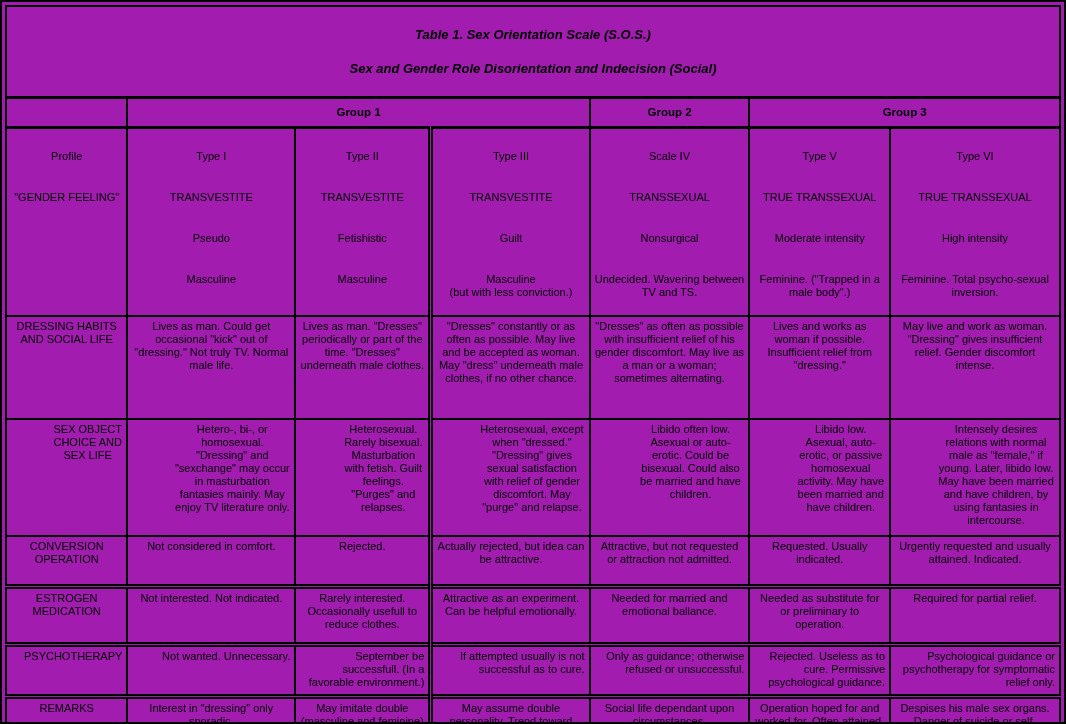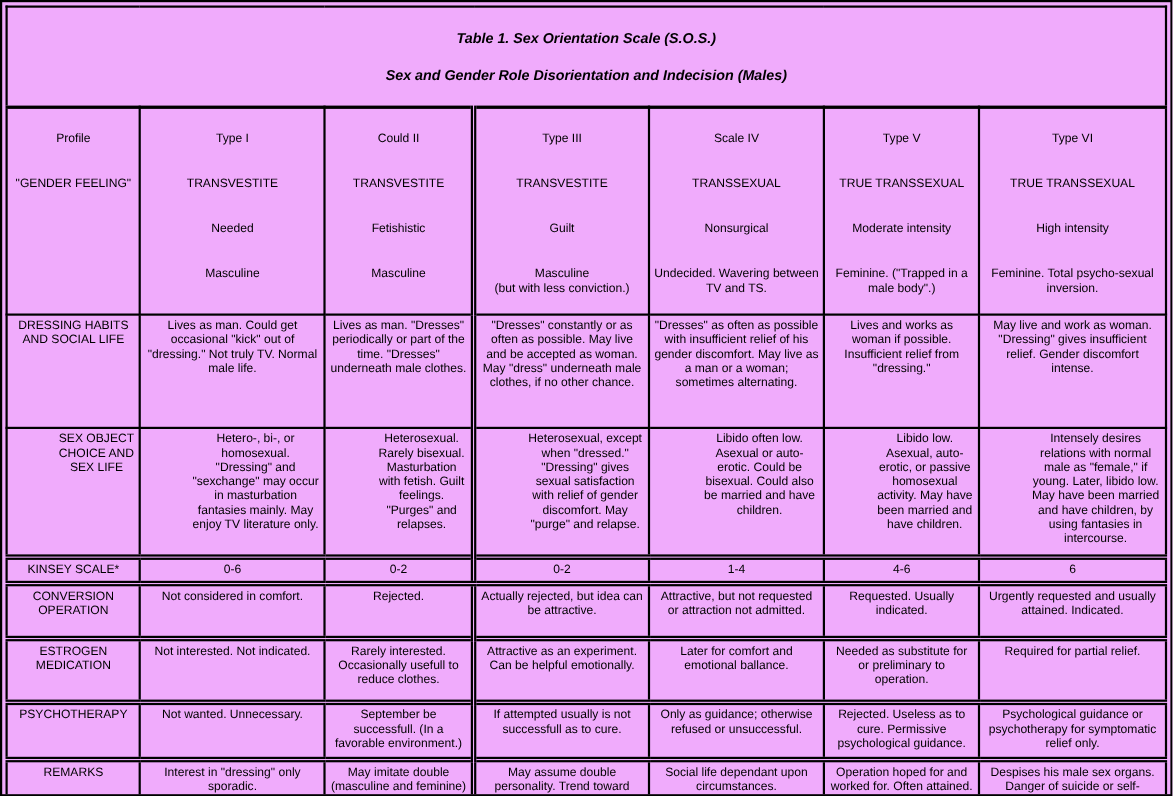--- a/index.html
+++ b/index.html
@@ -1,18 +1,18 @@
 <!DOCTYPE html>
 <html><head>
 <meta charset="utf-8">
 <style>
   html, body { margin: 0; padding: 0; background: #fff; }
   .page {
     width: 1066px; height: 724px; box-sizing: border-box;
-    border: 2px solid #000; background: #f0abfc; overflow: hidden;
+    border: 2px solid #000; background: #a21caf; overflow: hidden;
     font-family: "Liberation Sans", "DejaVu Sans", sans-serif;
     color: #000;
   }
   table.sos {
     border-collapse: collapse; table-layout: fixed;
     width: 1056px; margin: 3px; border: 2px solid #000;
   }
   td {
     border: 2px solid #000;
     font-size: 11px; line-height: 13px;
@@ -35,21 +35,21 @@
   tr.r-profile td { height: 125px; padding-top: 8px; text-align: center; }
   .pl { margin: 0 0 15px 0; }
   .pl:last-child { margin-bottom: 0; }
   td.plabel { padding-top: 36px; }
   td.plabel .pl { margin-bottom: 15px; }
   tr.r-dressing td { height: 103px; margin-top: 18px; }
   tr.r-sex td { height: 117px; padding-left: 46px; }
   tr.r-kinsey td { height: 24px; vertical-align: middle; padding: 1px 4px; border-top: 5px double #000; border-bottom: 5px double #000; }
   tr.r-conversion td { height: 50px; }
   tr.r-estrogen td { height: 58px; border-top: 5px double #000; }
-  tr.r-psycho td { height: 52px; border-top: 5px double #000; }
+  tr.r-psycho td { height: 52px; border-top: 5px double #000; text-align: right; }
   tr.r-remarks td { height: 75px; border-top: 5px double #000; }
   td.dsep { border-left: 5px double #000; }
 </style>
 </head>
 <body>
 
 <div class="page">
   <table class="sos">
     <colgroup>
       <col style="width:120px">
@@ -58,38 +58,44 @@
       <col style="width:157px">
         <col style="width:158px">
         <col style="width:139px">
         <col style="width:168px">
     </colgroup>
 
     <tbody>
         <tr class="r-title">
       <td colspan="7">
         <div>Table 1. Sex Orientation Scale (S.O.S.)</div>
-        <div>Sex and Gender Role Disorientation and Indecision (Males)</div>
+        <div>Sex and Gender Role Disorientation and Indecision (Social)</div>
       </td>
     </tr>
 
+    <tr class="r-group">
+      <td></td>
+      <td colspan="3">Group 1</td>
+      <td>Group 2</td>
+      <td colspan="2">Group 3</td>
+    </tr>
 
     <tr class="r-profile">
       <td class="plabel">
         <div class="pl">Profile</div>
         <div class="pl">"GENDER FEELING"</div>
       </td>
       <td>
         <div class="pl">Type I</div>
         <div class="pl">TRANSVESTITE</div>
-        <div class="pl">Needed</div>
+        <div class="pl">Pseudo</div>
         <div class="pl">Masculine</div>
       </td>
       <td>
-        <div class="pl">Could II</div>
+        <div class="pl">Type II</div>
         <div class="pl">TRANSVESTITE</div>
         <div class="pl">Fetishistic</div>
         <div class="pl">Masculine</div>
       </td>
       <td class="dsep">
         <div class="pl">Type III</div>
         <div class="pl">TRANSVESTITE</div>
         <div class="pl">Guilt</div>
         <div class="pl">Masculine
 (but with less conviction.)</div>
@@ -127,55 +133,46 @@
     <tr class="r-sex">
       <td>SEX OBJECT CHOICE AND SEX LIFE</td>
       <td>Hetero-, bi-, or homosexual. "Dressing" and "sexchange" may occur in masturbation fantasies mainly. May enjoy TV literature only.</td>
       <td>Heterosexual. Rarely bisexual. Masturbation with fetish. Guilt feelings. "Purges" and relapses.</td>
       <td class="dsep">Heterosexual, except when "dressed." "Dressing" gives sexual satisfaction with relief of gender discomfort. May "purge" and relapse.</td>
       <td>Libido often low. Asexual or auto-erotic. Could be bisexual. Could also be married and have children.</td>
       <td>Libido low. Asexual, auto-erotic, or passive homosexual activity. May have been married and have children.</td>
       <td>Intensely desires relations with normal male as "female," if young. Later, libido low. May have been married and have children, by using fantasies in intercourse.</td>
     </tr>
 
-    <tr class="r-kinsey">
-      <td>KINSEY SCALE*</td>
-      <td>0-6</td>
-      <td>0-2</td>
-      <td class="dsep">0-2</td>
-      <td>1-4</td>
-      <td>4-6</td>
-      <td>6</td>
-    </tr>
 
     <tr class="r-conversion">
       <td>CONVERSION OPERATION</td>
       <td>Not considered in comfort.</td>
       <td>Rejected.</td>
       <td class="dsep">Actually rejected, but idea can be attractive.</td>
       <td>Attractive, but not requested or attraction not admitted.</td>
       <td>Requested. Usually indicated.</td>
       <td>Urgently requested and usually attained. Indicated.</td>
     </tr>
 
     <tr class="r-estrogen">
       <td>ESTROGEN MEDICATION</td>
       <td>Not interested. Not indicated.</td>
       <td>Rarely interested. Occasionally usefull to reduce clothes.</td>
       <td class="dsep">Attractive as an experiment. Can be helpful emotionally.</td>
-      <td>Later for comfort and emotional ballance.</td>
+      <td>Needed for married and emotional ballance.</td>
       <td>Needed as substitute for or preliminary to operation.</td>
       <td>Required for partial relief.</td>
     </tr>
 
     <tr class="r-psycho">
       <td>PSYCHOTHERAPY</td>
       <td>Not wanted. Unnecessary.</td>
       <td>September be successfull. (In a favorable environment.)</td>
-      <td class="dsep">If attempted usually is not successfull as to cure.</td>
+      <td class="dsep">If attempted usually is not successful as to cure.</td>
       <td>Only as guidance; otherwise refused or unsuccessful.</td>
       <td>Rejected. Useless as to cure. Permissive psychological guidance.</td>
       <td>Psychological guidance or psychotherapy for symptomatic relief only.</td>
     </tr>
 
     <tr class="r-remarks">
       <td>REMARKS</td>
       <td>Interest in "dressing" only sporadic.</td>
       <td>May imitate double (masculine and feminine) personality with male and female names.</td>
       <td class="dsep">May assume double personality. Trend toward transsexualism.</td>

